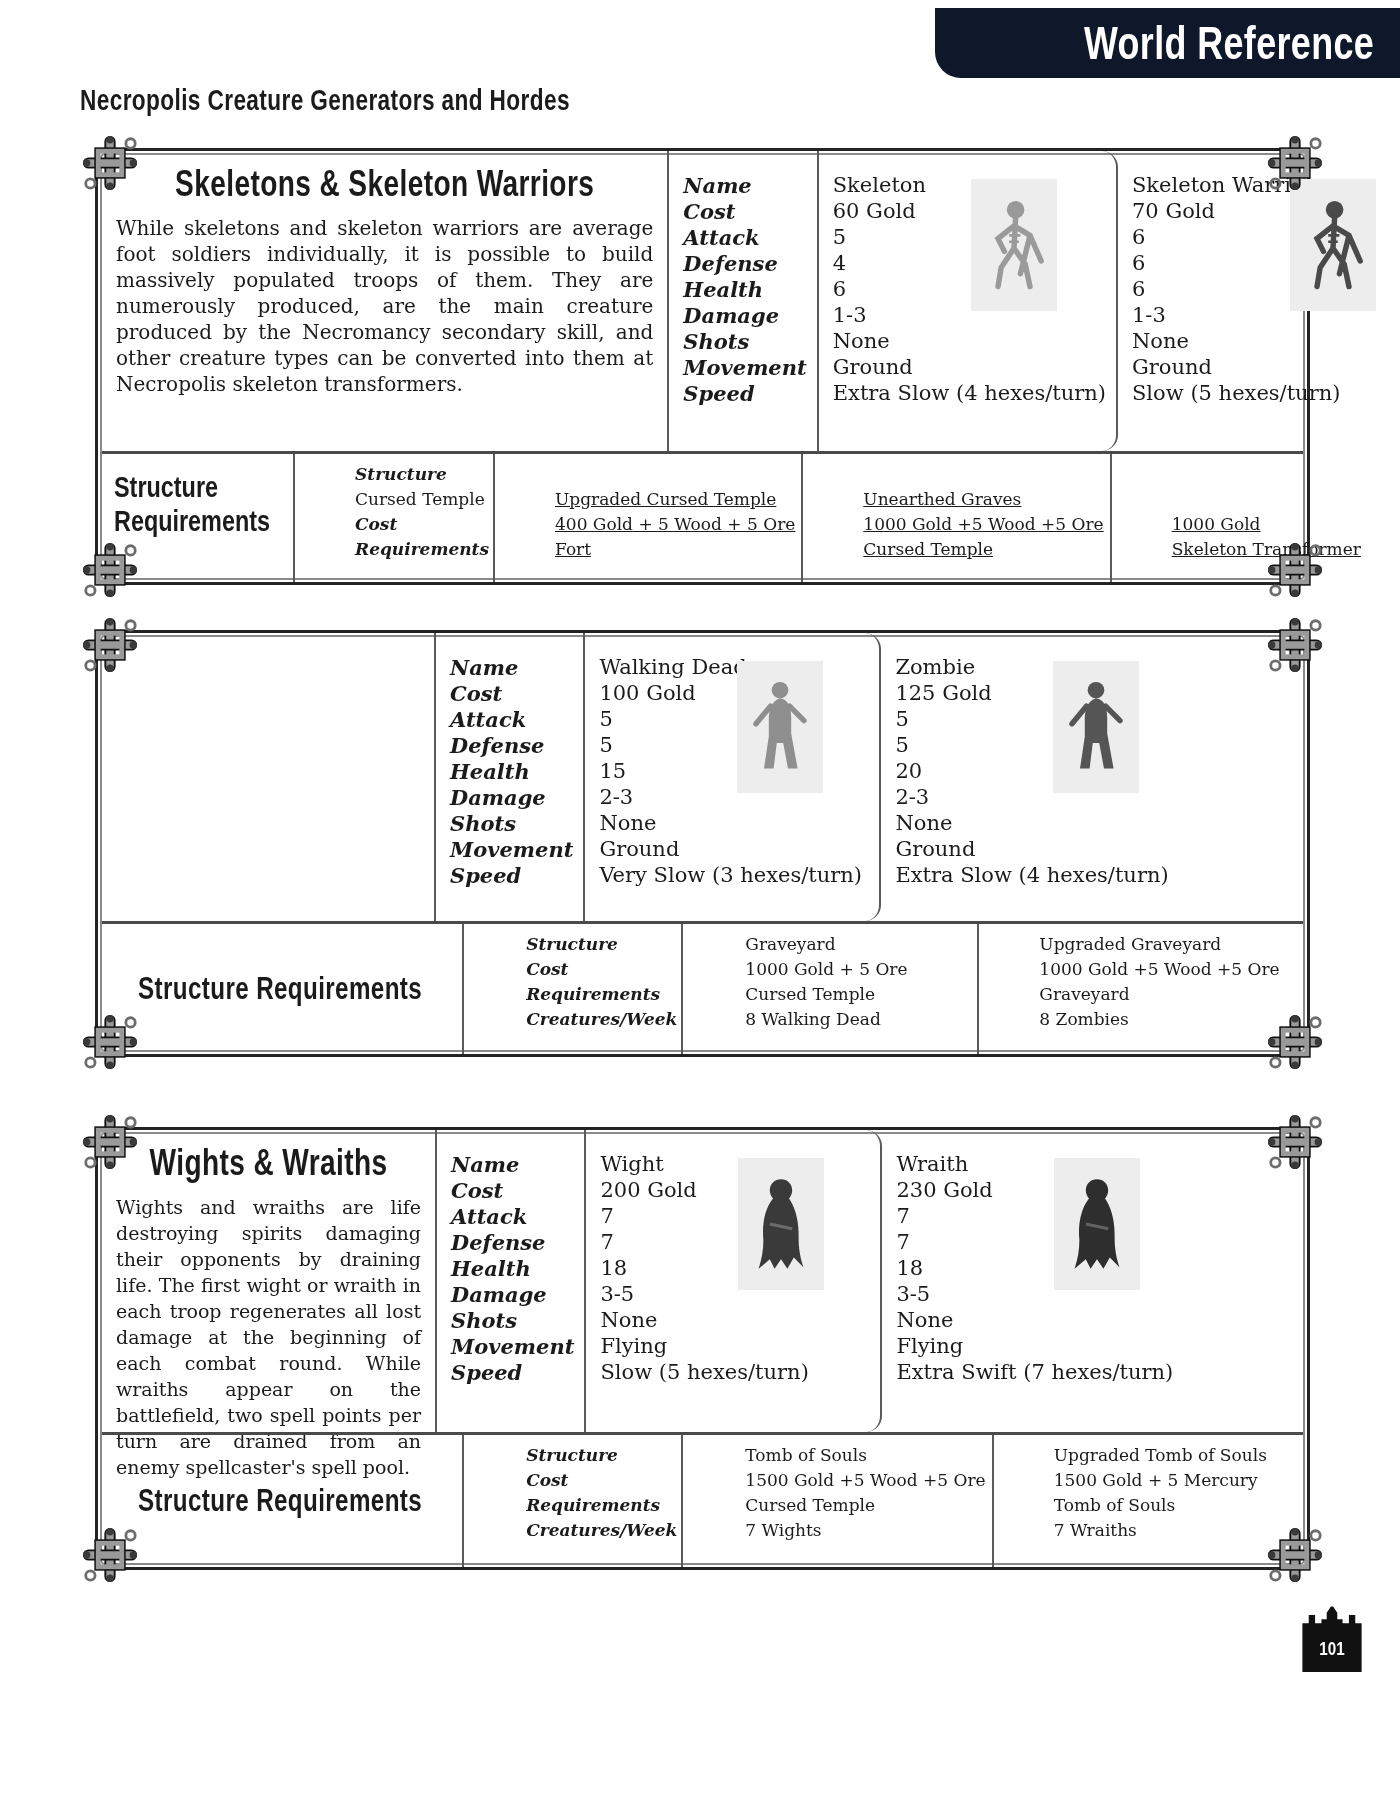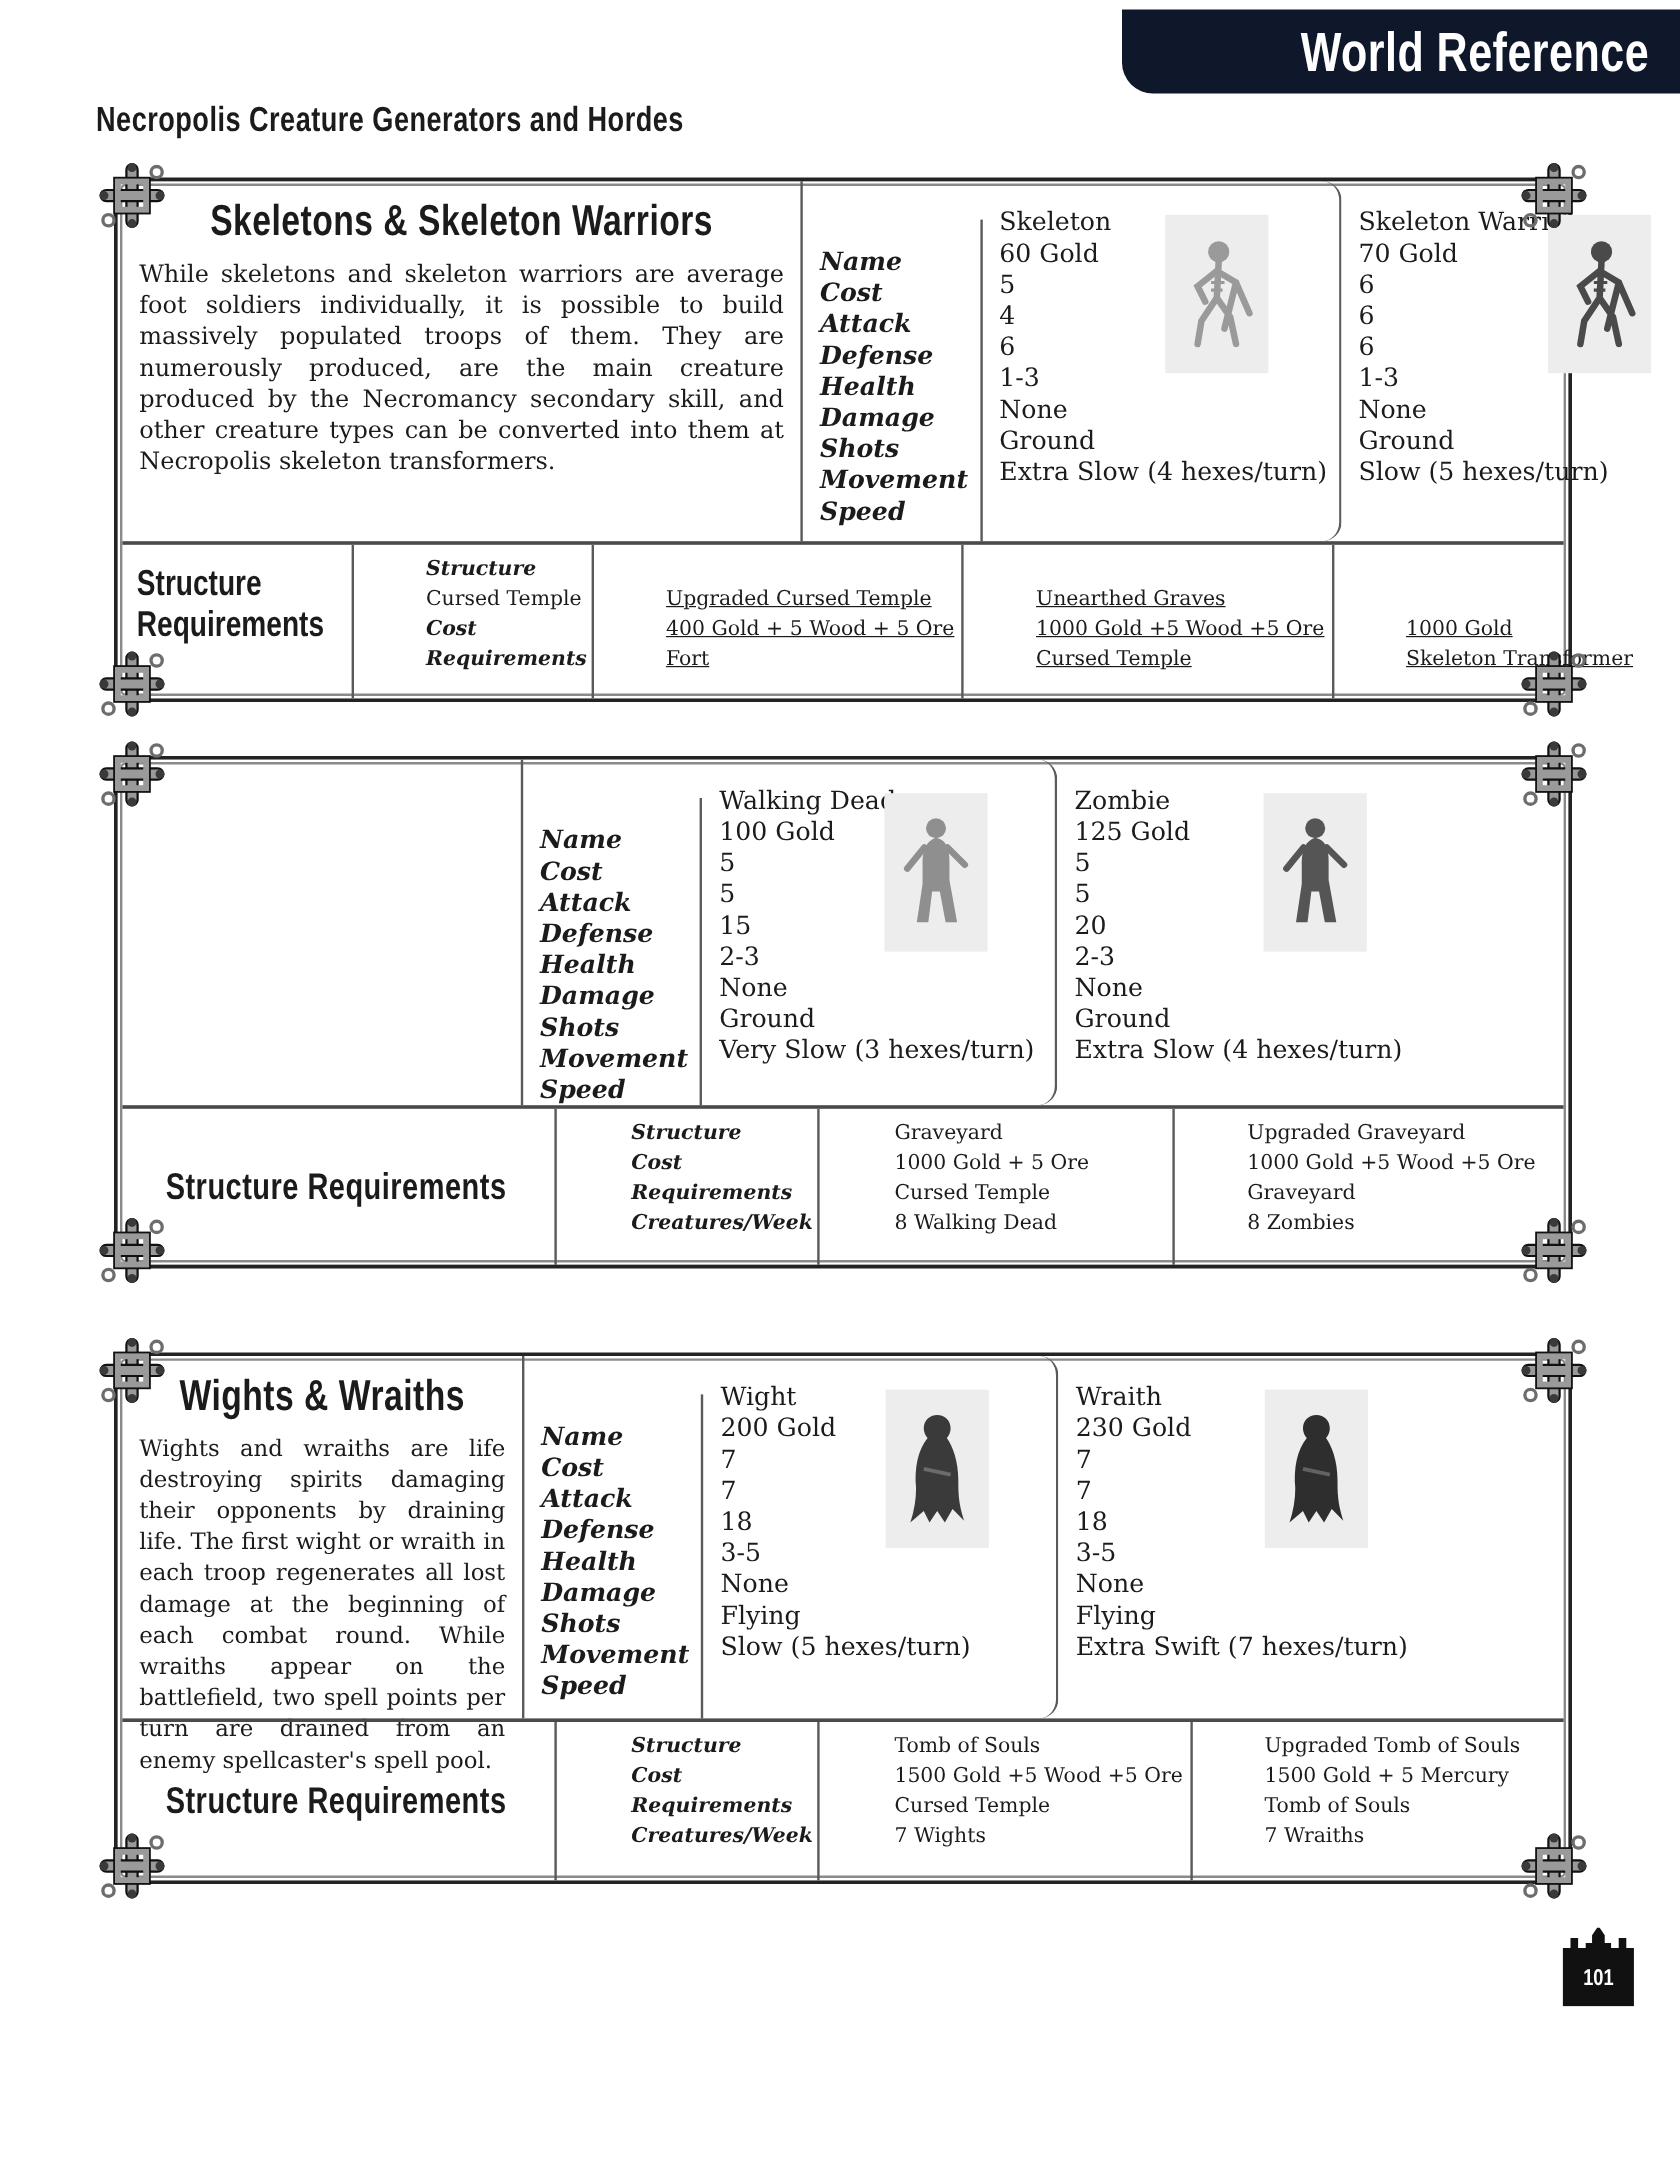--- a/index.html
+++ b/index.html
@@ -29,21 +29,21 @@
   .divider-h{height:3px;background:#4a4a4a;flex:0 0 auto;margin:0 4px;}
   .structure-area{display:flex;flex:0 0 auto;}
   .box1 .structure-area{height:128px;}
   .box2 .structure-area{height:130px;}
   .box3 .structure-area{height:132px;}
 
   .col{box-sizing:border-box;padding:14px 10px 6px 12px;}
   .col.bordered{border-right:2px solid #5a5a5a;}
 
   .desc-col{flex:0 0 338px;padding:10px 14px 4px 18px;}
-  .labels-col{flex:0 0 132px;padding-top:22px;padding-left:14px;margin-top:32px;}
+  .labels-col{flex:0 0 132px;padding-top:22px;padding-left:14px;}
   .creature-col{flex:0 0 296px;position:relative;padding-top:22px;padding-left:14px;border-radius:16px;}
   .creature-col.second{flex:1 1 auto;}
 
   .section-title{text-align:center;margin:2px 0 10px 0;}
   .section-title .disp{font-size:36px;transform-origin:50% 50%;}
   .desc{font-size:20px;line-height:26px;text-align:justify;margin:0;}
 
   .stat-line{height:26px;font-size:21px;line-height:25px;white-space:nowrap;}
   .lab{font-style:italic;font-weight:bold;}
 

